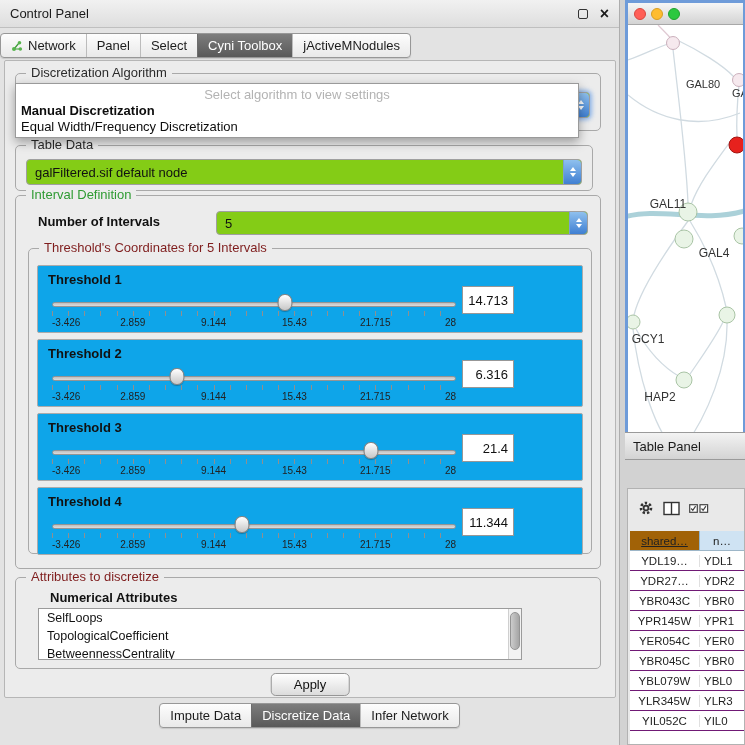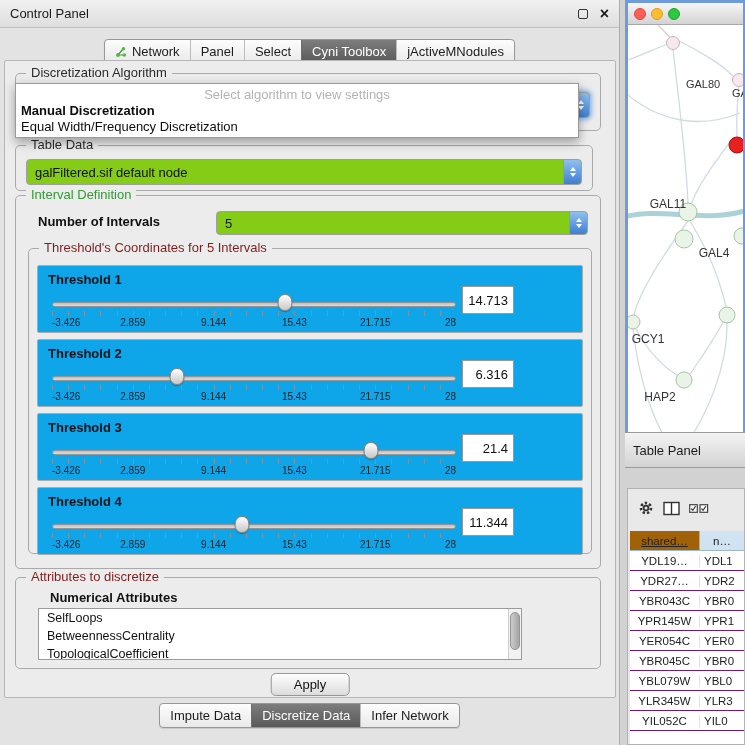--- a/index.html
+++ b/index.html
@@ -7,21 +7,21 @@
   body { font-family:"Liberation Sans", sans-serif; background:#d6d6d6; overflow:hidden; }
   .screen { position:relative; width:745px; height:745px; background:#d2d2d2; overflow:hidden; }
 
   
   .control-panel { position:absolute; left:0; top:0; width:620px; height:745px; background:#e3e3e3; border-right:1px solid #adadad; }
   .cp-titlebar { height:28px; display:flex; align-items:center; padding:0 10px; font-size:13px; color:#1b1b1b; background:linear-gradient(#f1f1f1,#dedede); border-bottom:1px solid #bfbfbf; }
   .cp-title { flex:1; }
   .float-icon { width:10px; height:10px; border:1.6px solid #333; border-radius:2px; margin-right:12px; display:inline-block; }
   .close-icon { font-size:16px; font-weight:bold; color:#1b1b1b; line-height:1; }
 
-  .top-tabs { display:flex; justify-content:center; margin:11px 0 0 0; }
+  .top-tabs { display:flex; justify-content:flex-start; margin:5px 0 0 0; }
   .tabbar { display:inline-flex; border:1px solid #979797; border-radius:4px; background:linear-gradient(#fdfdfd,#e9e9e9); overflow:hidden; box-shadow:0 1px 1px rgba(0,0,0,.12); }
   .tab { padding:4px 10px; font-size:13px; color:#1c1c1c; border-left:1px solid #bcbcbc; display:flex; align-items:center; gap:5px; white-space:nowrap; cursor:default; }
   .tab:first-child { border-left:none; }
   .tab.selected { background:linear-gradient(#7d7d7d,#595959); color:#fff; border-left-color:#6e6e6e; }
 
   .cp-inner { position:absolute; left:4px; top:60px; width:612px; height:638px; background:#ececec; border:1px solid #b6b6b6; border-radius:2px; }
 
   .groupbox { position:absolute; border:1px solid #a9a9a9; border-radius:5px; }
   .group-label { position:absolute; top:-9px; left:10px; background:#ececec; padding:0 5px; font-size:13px; color:#2b2b2b; white-space:nowrap; }
   .group-label.green { color:#2f9b33; }
@@ -79,21 +79,21 @@
   .tl { width:12px; height:12px; border-radius:50%; }
   .tl.red { background:#ff5f57; border:1px solid #d8473f; }
   .tl.yellow { background:#febc2e; border:1px solid #d79e22; }
   .tl.green { background:#2bc840; border:1px solid #1fa22f; }
   .nw-canvas { position:relative; width:100%; height:424px; background:#fff; }
   .nw-canvas svg { display:block; }
   .nlab { font-size:11px; fill:#333; }
   .nlab.big { font-size:12px; }
 
   
-  .tp-header { position:absolute; left:625px; top:432px; width:120px; height:36px; background:linear-gradient(#f3f3f3,#d3d3d3); border-top:1px solid #9a9a9a; border-bottom:1px solid #9a9a9a; display:flex; align-items:center; padding:0 8px; font-size:13px; color:#1b1b1b; }
+  .tp-header { position:absolute; left:625px; top:432px; width:120px; height:28px; background:linear-gradient(#f3f3f3,#d3d3d3); border-top:1px solid #9a9a9a; border-bottom:1px solid #9a9a9a; display:flex; align-items:center; padding:0 8px; font-size:13px; color:#1b1b1b; }
   .table-panel { position:absolute; left:627px; top:488px; width:118px; height:257px; background:#e9e9e9; border:1px solid #b2b2b2; overflow:hidden; }
   .tp-toolbar { height:38px; display:flex; align-items:center; gap:9px; padding:0 10px; }
   .tp-table { position:absolute; left:2px; right:0; top:42px; bottom:0; background:#fff; font-size:11.5px; color:#222; overflow:hidden; }
   .tp-hrow { display:flex; height:20px; }
   .hc { display:flex; align-items:center; justify-content:center; border-bottom:1px solid #9db6c8; font-size:11.5px; }
   .hc1 { width:70px; background:#a16207; border-right:1px solid #93b7d2;text-decoration:underline; }
   .hc2 { flex:1; background:#cfe3f3; }
   .tr { display:flex; height:20px; align-items:center; border-bottom:1px solid #701a75; }
   .c1 { width:70px; text-align:center; border-right:1px solid #e0e0e0; overflow:hidden; white-space:nowrap; }
   .c2 { flex:1; padding-left:4px; overflow:hidden; white-space:nowrap; }
@@ -254,22 +254,22 @@
             <div class="th-value">11.344</div>
           </div>
         </div>
       </div>
 
       <div class="groupbox attr-group">
         <span class="group-label blue">Attributes to discretize</span>
         <span class="attr-label">Numerical Attributes</span>
         <div class="attr-list">
           <div class="list-item">SelfLoops</div>
+          <div class="list-item">TopologicalCoefficient</div>
           <div class="list-item">BetweennessCentrality</div>
-          <div class="list-item">TopologicalCoefficient</div>
           <div class="vscroll">
             <div class="vthumb"></div>
           </div>
         </div>
       </div>
 
       <button class="apply-btn">Apply</button>
     </div>
 
     <div class="bottom-tabs">

